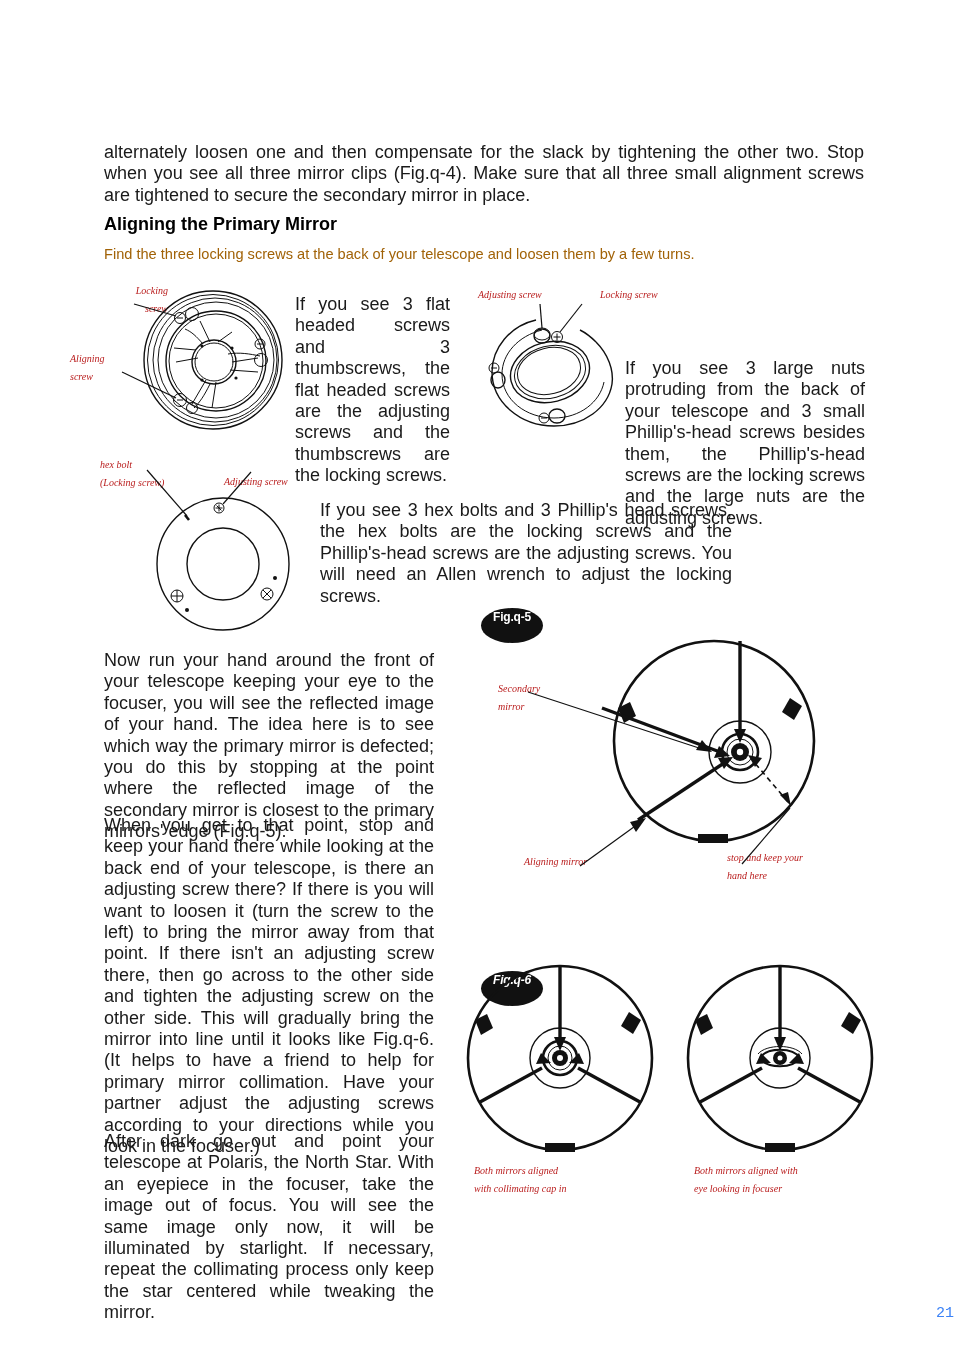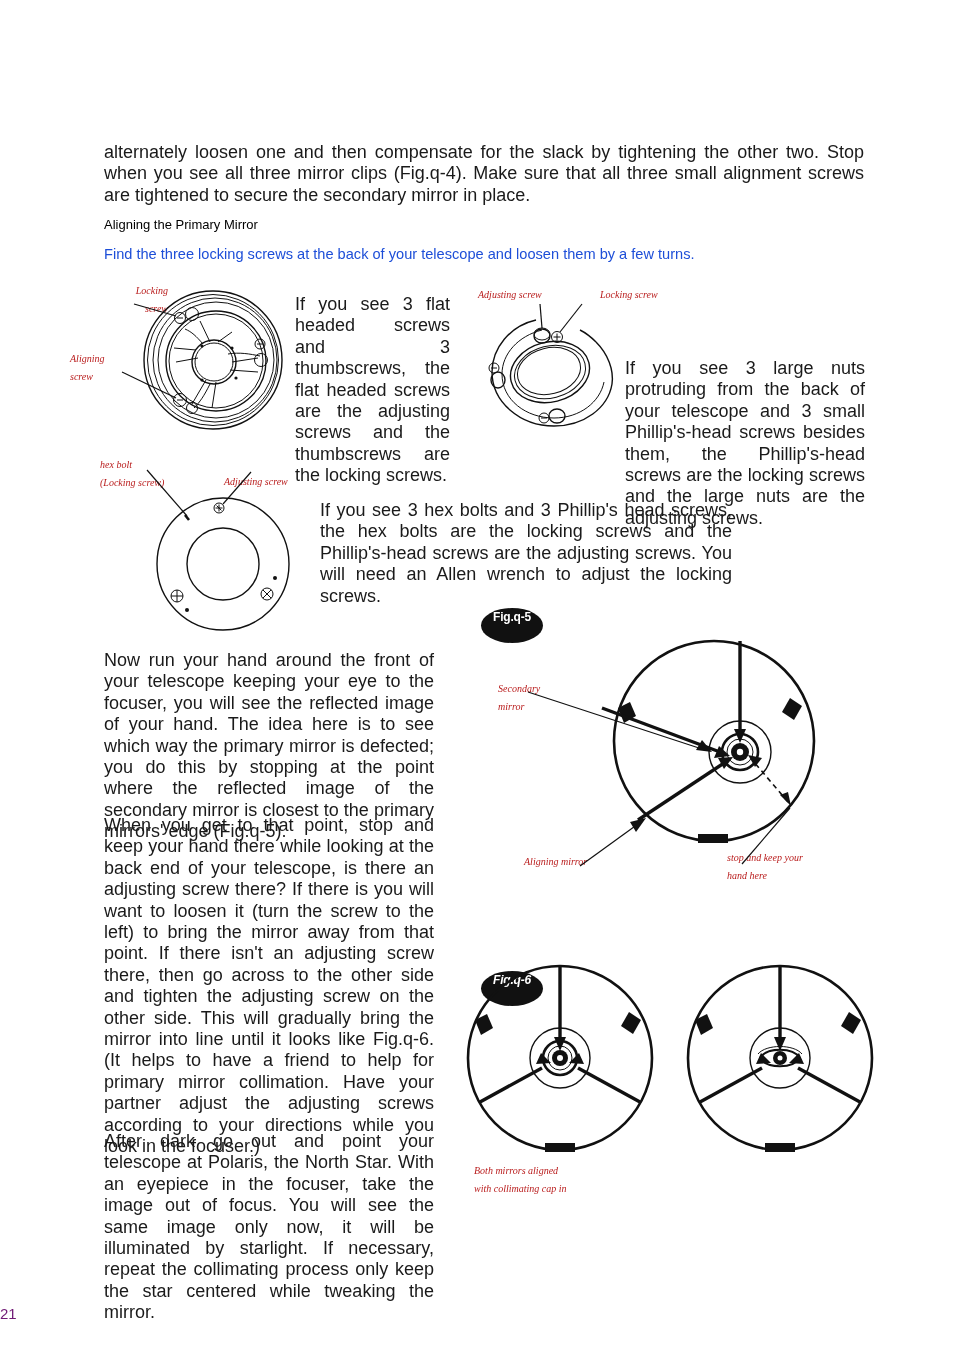--- a/index.html
+++ b/index.html
@@ -25,31 +25,31 @@
   .para {
     font-family: "Liberation Sans", sans-serif;
     font-size: 18px;
     line-height: 21.4px;
     text-align: justify;
     text-justify: inter-word;
     color: #1a1a1a;
   }
   .heading {
     font-family: "Liberation Sans", sans-serif;
-    font-size: 13px;
-    font-weight: normal;
+    font-size: 18px;
+    font-weight: bold;
     line-height: 21px;
     color: #000;
   }
   .plain {
     font-family: "Liberation Sans", sans-serif;
     font-size: 14.6px;
     line-height: 21.4px;
     text-align: left;
-    color: #1d4ed8;
+    color: #a16207;
   }
 
   
   .ilabel {
     font-family: "Liberation Serif", "DejaVu Serif", serif;
     font-style: italic;
     font-size: 10px;
     line-height: 18px;
     color: #b91c1c;
     white-space: pre-line;
@@ -65,24 +65,24 @@
     font-size: 12px;
     font-weight: bold;
     letter-spacing: -0.2px;
     padding: 3px 12px 20px 12px;
     border-radius: 50% / 50%;
     line-height: 12px;
   }
 
   
   .pagenum {
-    font-family: Liberation Sans, sans-serif;
+    font-family: Liberation Mono, monospace;
     font-size: 15px;
-    color: #701a75;
-    text-align: left;
+    color: #3b82f6;
+    text-align: right;
     width: 100%;
   }
 
   svg { display: block; overflow: visible; }
   .stroke { fill: none; stroke: #111; stroke-width: 1.4; }
   .thin  { fill: none; stroke: #111; stroke-width: 1.0; }
   .thick { fill: none; stroke: #111; stroke-width: 2.6; }
   .vane  { fill: none; stroke: #111; stroke-width: 3.4; }
   .clip  { fill: #111; stroke: none; }
   .lead  { fill: none; stroke: #111; stroke-width: 1.2; }
@@ -332,16 +332,20 @@
       <path class="clip" d="M89,101 L74,102 L79,91 Z"></path>
       <path class="vane" d="M178,140 L116,106"></path>
       <path class="clip" d="M107,101 L122,102 L117,91 Z"></path>
     </svg>
   </div>
 
   <div class="abs" style="left:474px; top:1162px; width:190px;">
     <div class="ilabel">Both mirrors aligned
 with collimating cap in</div>
   </div>
+  <div class="abs" style="left:694px; top:1162px; width:200px;">
+    <div class="ilabel">Both mirrors aligned with
+eye looking in focuser</div>
+  </div>
 
   <div class="abs pagenum" style="left:0; top:1305px;">21</div>
 
 </div>
 
 </body></html>

